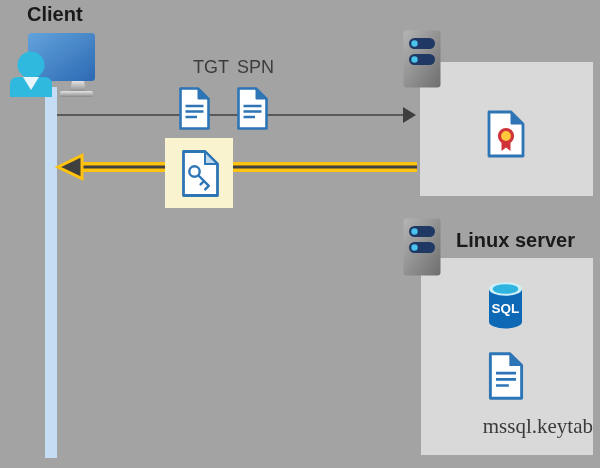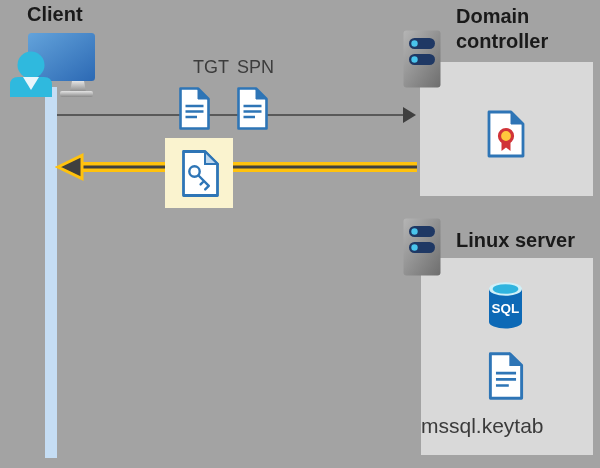--- a/index.html
+++ b/index.html
@@ -11,21 +11,21 @@
   .title{font-size:20px;font-weight:bold;color:#1a1a1a;line-height:25px;}
   .ticket-label{font-size:18px;color:#3c3c3c;}
   .panel{background:#D9D9D9;}
   .lifeline{background:#C5DDF4;}
   .gray-line{background:#595959;height:2px;}
   .gray-head{
     width:0;height:0;border-top:8px solid transparent;border-bottom:8px solid transparent;
     border-left:13px solid #3F3F3F;
   }
   .highlight-box{background:#FAF3CF;}
-  .keytab-label{font-size:21px;color:#3B3B3B;text-align:left;}
+  .keytab-label{font-size:21px;color:#3B3B3B;text-align:right;font-family:Liberation Serif, serif;}
   svg{display:block;}
 </style>
 </head>
 <body>
 
 <div id="stage">
 
   <svg width="0" height="0" style="position:absolute" aria-hidden="true">
     <defs>
       <linearGradient id="monitorGrad" x1="0" y1="0" x2="1" y2="1">
@@ -83,21 +83,20 @@
     <path d="M6.5,19 H24.5 M6.5,24.5 H24.5 M6.5,30 H18" stroke="#2E75B6" stroke-width="2.4"></path>
   </svg>
 
   <svg class="abs" style="left:237px;top:87px;" width="31" height="43" viewBox="0 0 31 43">
     <path d="M1.5,1.5 L19,1.5 L29.5,12 L29.5,41.5 L1.5,41.5 Z" fill="#FFFFFF" stroke="#2E75B6" stroke-width="2.6" stroke-linejoin="round"></path>
     <path d="M19,1.5 L19,12 L29.5,12 Z" fill="#2E75B6" stroke="#2E75B6" stroke-width="1"></path>
     <path d="M6.5,19 H24.5 M6.5,24.5 H24.5 M6.5,30 H18" stroke="#2E75B6" stroke-width="2.4"></path>
   </svg>
 
   <div class="abs panel" style="left:420px;top:62px;width:173px;height:134px;"></div>
-  <div class="abs title" style="left:456px;top:4px;width:120px;">Domain controller</div>
 
   <svg class="abs" style="left:403px;top:30px;" width="38" height="58" viewBox="0 0 38 58">
     <rect x="0.5" y="0.5" width="37" height="57" rx="3" fill="url(#serverGrad)"></rect>
     <rect x="6" y="8" width="26" height="11" rx="5.5" fill="#1F3864"></rect>
     <circle cx="11.5" cy="13.5" r="3.2" fill="#4AC4EC"></circle>
     <rect x="6" y="24" width="26" height="11" rx="5.5" fill="#1F3864"></rect>
     <circle cx="11.5" cy="29.5" r="3.2" fill="#4AC4EC"></circle>
   </svg>
 
   <svg class="abs" style="left:487px;top:110px;" width="38" height="48" viewBox="0 0 38 48">

